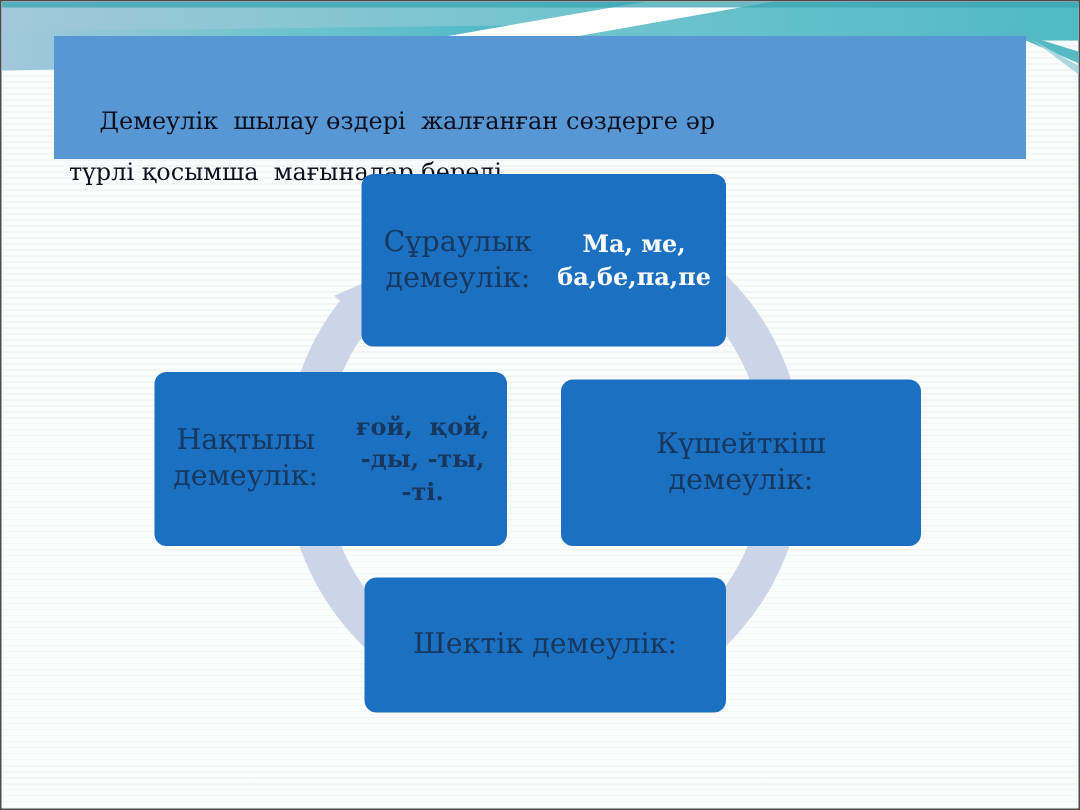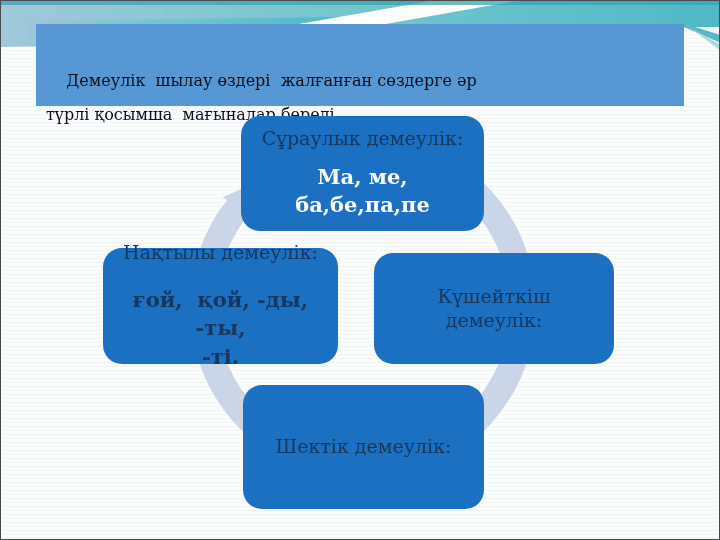--- a/index.html
+++ b/index.html
@@ -20,39 +20,39 @@
     color:#0B0F1E;
     font-size:16px;line-height:34px;
     padding:6px 6px 0 10px;
     box-sizing:border-box;
     white-space:pre-wrap;
   }
   .ring{position:absolute;left:0;top:0;width:720px;height:540px;pointer-events:none;}
   .dbox{
     position:absolute;
     background:#1C70C2;
-    border-radius:19px;
-    display:flex;flex-direction:column;align-items:center;justify-content:center;
+    border-radius:8px;
+    display:flex;flex-direction:row;align-items:center;justify-content:center;
     text-align:center;box-sizing:border-box;
     padding:8px 10px;
   }
   .dbox .heading{
     color:#17375D;
     font-size:19px;line-height:1.25;
     white-space:pre-wrap;
   }
   .dbox .content{
     color:#FFFFFF;
-    font-size:21px;font-weight:bold;line-height:1.35;
+    font-size:16px;font-weight:bold;line-height:1.35;
     white-space:pre-wrap;
   }
   .box-top{left:240px;top:115px;width:243px;height:115px;gap:12px;}
   .box-left{left:102px;top:247px;width:235px;height:116px;gap:21px;}
   .box-right{left:373px;top:252px;width:240px;height:111px;gap:6px;}
-  .box-bottom{left:242px;top:384px;width:241px;height:124px;gap:4px;}
+  .box-bottom{left:242px;top:384px;width:241px;height:90px;gap:4px;}
   .box-left .content{color:#17375D;}
 </style>
 </head>
 <body>
 
 <div class="slide">
 
   <svg class="banner" viewBox="0 0 720 60" aria-hidden="true">
     <defs>
       <linearGradient id="tealL" x1="0" y1="0" x2="1" y2="0">

